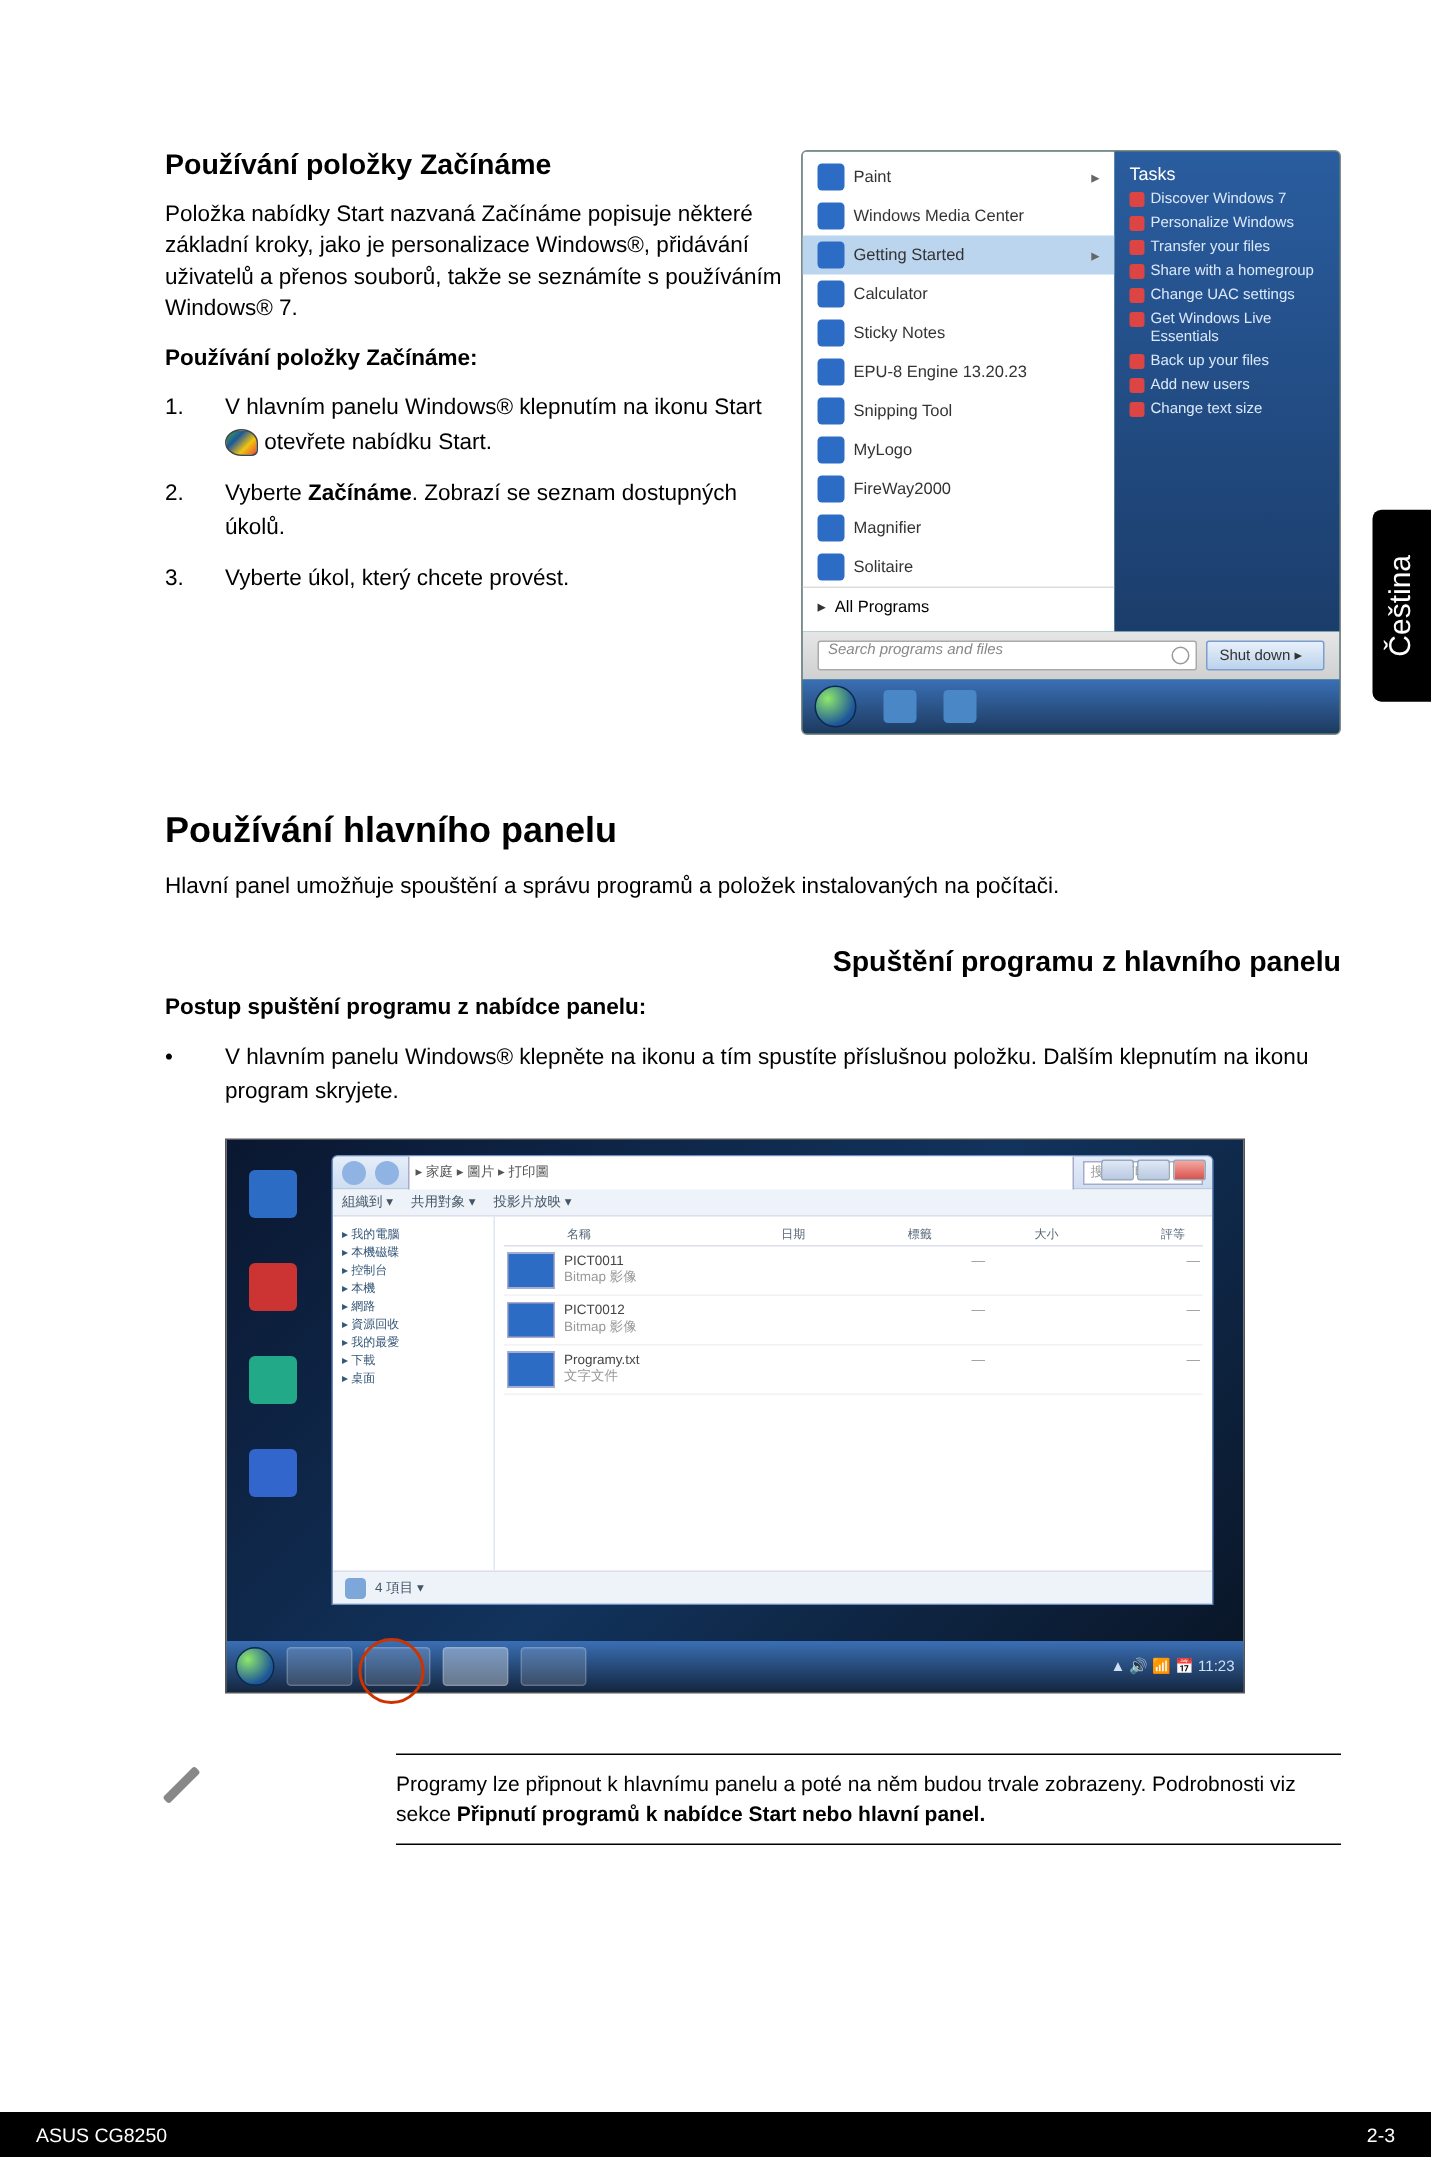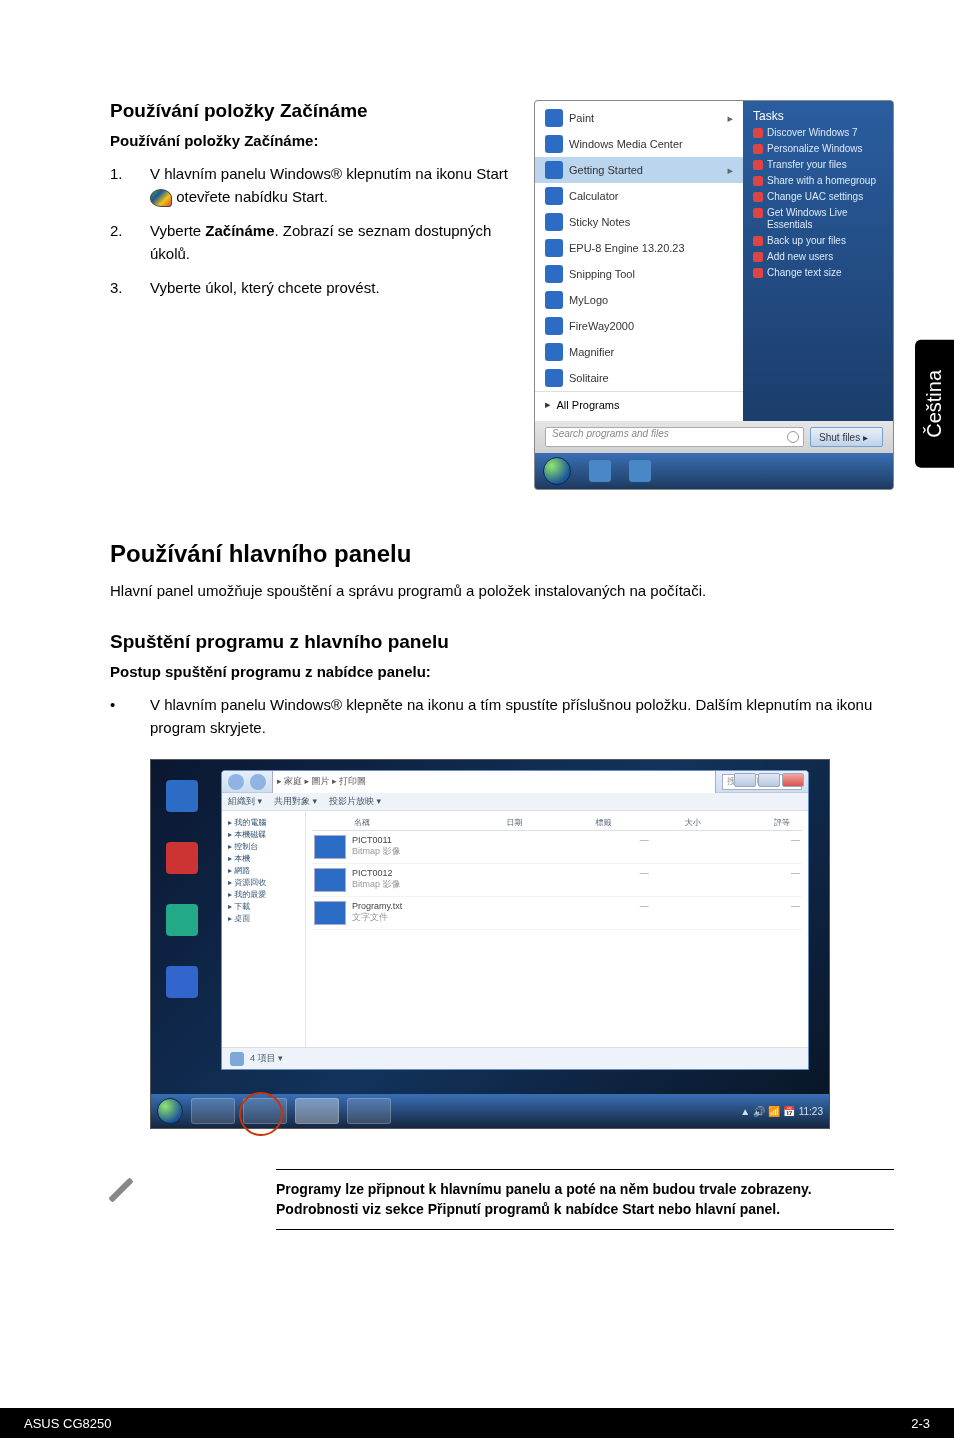--- a/index.html
+++ b/index.html
@@ -192,20 +192,21 @@
   }
   h2.main-title {
     font-size: 24px;
     font-weight: bold;
     margin: 50px 0 12px 0;
   }
   h3.sub-section {
     font-size: 19px;
     font-weight: bold;
     margin: 30px 0 10px 0;
+    text-align: right;
   }
   ul.bullet {
     list-style: none;
     font-size: 15px;
     line-height: 1.5;
   }
   ul.bullet .li-row { display: flex; margin-bottom: 12px; }
   ul.bullet .li-num { width: 40px; flex-shrink: 0; }
   .taskbar-shot-wrap {
     margin: 20px 0 10px 40px;
@@ -295,21 +296,21 @@
     background: #eef3fa;
     border-bottom: 1px solid #dde;
     display: flex;
     align-items: center;
     padding: 0 6px;
     color: #456;
     gap: 12px;
   }
   .gs-win-body { flex: 1; display: flex; }
   .gs-nav {
-    width: 84px;
+    width: 108px;
     border-right: 1px solid #e0e6ee;
     padding: 6px 6px;
     color: #345678;
     font-size: 8px;
     line-height: 1.5;
   }
   .gs-list { flex: 1; padding: 4px 6px; }
   .gs-list-row {
     display: flex;
     gap: 6px;
@@ -381,25 +382,24 @@
     position: absolute;
     left: 88px;
     bottom: -8px;
     width: 44px; height: 44px;
     border: 2px solid #c30;
     border-radius: 50%;
     pointer-events: none;
   }
   .note-row {
     display: flex;
-    gap: 36px;
+    gap: 24px;
     align-items: flex-start;
     margin-top: 40px;
     padding-bottom: 10px;
-    font-weight: bold;
   }
   .note-icon {
     width: 50px;
     min-width: 50px;
     height: 40px;
     position: relative;
   }
   .note-icon .pencil {
     position: absolute;
     left: 8px; top: 6px;
@@ -432,20 +432,23 @@
 </head>
 <body>
 
 <div class="side-tab">Čeština</div>
 
 <div class="page">
 
   <div class="top-block">
     <div class="top-left">
       <h2 class="section-title">Používání položky Začínáme</h2>
+      <p class="body">
+        <span>Položka nabídky Start nazvaná Začínáme popisuje některé základní kroky, jako je personalizace Windows®, přidávání uživatelů a přenos souborů, takže se seznámíte s používáním Windows® 7.</span>
+      </p>
       <p class="sub-title">Používání položky Začínáme:</p>
       <ol>
         <div class="li-row">
           <div class="li-num">1.</div>
           <div class="li-text">
             <span>V hlavním panelu Windows® klepnutím na ikonu Start </span>
             <span class="start-icon"></span>
             <span> otevřete nabídku Start.</span>
           </div>
         </div>
@@ -559,21 +562,21 @@
               </div>
             </div>
         </div>
       </div>
       <div class="sm-bottom">
         <div class="sm-search">
           <span>Search programs and files</span>
           <span class="mag"></span>
         </div>
         <div class="sm-shut">
-          <span>Shut files</span>&nbsp;▸
+          <span>Shut down</span>&nbsp;▸
         </div>
       </div>
       <div class="sm-taskbar">
         <div class="orb"></div>
         <div class="tbic"></div>
         <div class="tbic"></div>
       </div>
     </div>
   </div>
 

